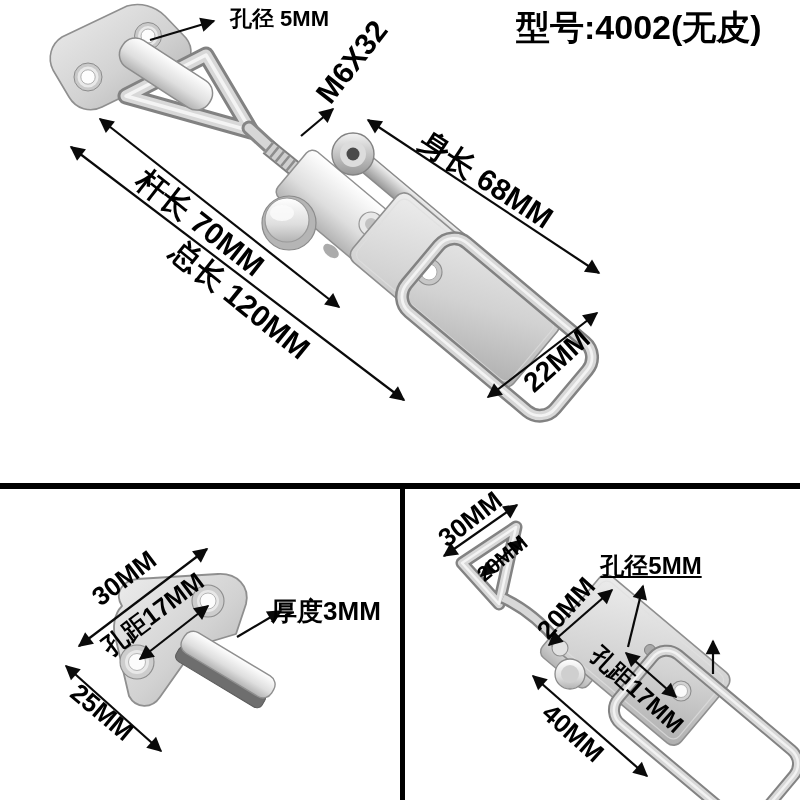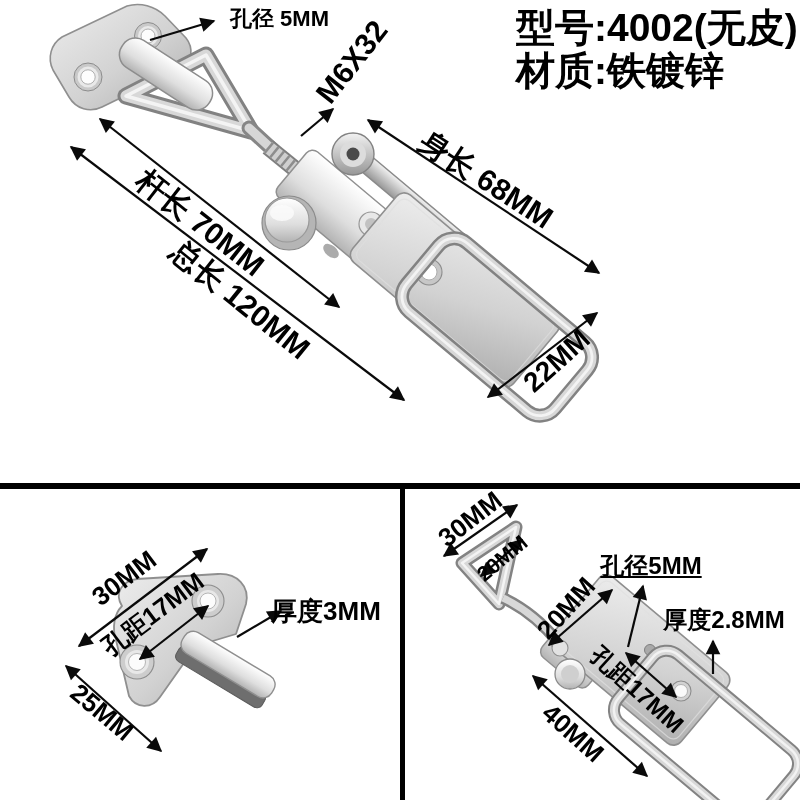--- a/index.html
+++ b/index.html
@@ -3,21 +3,21 @@
 <meta charset="utf-8">
 <style>
   html,body{margin:0;padding:0;background:#ffffff;}
   .stage{position:relative;width:800px;height:800px;background:#fff;overflow:hidden;
          font-family:"Liberation Sans","DejaVu Sans",sans-serif;}
   .art{position:absolute;left:0;top:0;}
   .ann{position:absolute;font-weight:700;color:#000;white-space:nowrap;line-height:1;}
   .ctr{transform:translate(-50%,-50%);}
   .divider{position:absolute;background:#000;}
   .spec{position:absolute;left:516px;top:6px;}
-  .spec div{font-weight:700;color:#000;font-size:39px;line-height:43px;white-space:nowrap;}
+  .spec div{font-weight:700;color:#000;font-size:34px;line-height:43px;white-space:nowrap;}
 </style>
 </head>
 <body>
 
 <div class="stage">
 
   <svg class="art" width="800" height="800" viewBox="0 0 800 800">
     <defs>
       <linearGradient id="metalV" x1="0" y1="0" x2="0" y2="1">
         <stop offset="0" stop-color="#f2f2f2"></stop>
@@ -169,36 +169,34 @@
         <line x1="533" y1="676" x2="647" y2="776" marker-start="url(#ah)" marker-end="url(#ah)"></line>
       </g>
     </g>
   </svg>
 
   <div class="divider" style="left:0;top:483px;width:800px;height:6px;"></div>
   <div class="divider" style="left:400px;top:489px;width:5px;height:311px;"></div>
 
   <div class="spec">
     <div>型号:4002(无皮)</div>
-    <div>材质:铁镀锌</div>
   </div>
 
   <div class="ann" style="left:230px;top:8px;font-size:22px;">孔径 5MM</div>
   <div class="ann ctr" style="left:352px;top:62px;font-size:30px;transform:translate(-50%,-50%) rotate(-52deg);">M6X32</div>
   <div class="ann ctr" style="left:486px;top:180px;font-size:30px;transform:translate(-50%,-50%) rotate(33deg);">身长 68MM</div>
   <div class="ann ctr" style="left:200px;top:223px;font-size:30px;transform:translate(-50%,-50%) rotate(38deg);">杆长 70MM</div>
   <div class="ann ctr" style="left:240px;top:300px;font-size:30px;transform:translate(-50%,-50%) rotate(39deg);">总长 120MM</div>
   <div class="ann ctr" style="left:557px;top:361px;font-size:28px;transform:translate(-50%,-50%) rotate(-42deg);">22MM</div>
 
   <div class="ann ctr" style="left:124px;top:578px;font-size:26px;transform:translate(-50%,-50%) rotate(-37deg);">30MM</div>
   <div class="ann ctr" style="left:153px;top:614px;font-size:25px;transform:translate(-50%,-50%) rotate(-37deg);">孔距17MM</div>
   <div class="ann ctr" style="left:326px;top:611px;font-size:26px;text-align:center;">厚度3MM</div>
   <div class="ann ctr" style="left:102px;top:712px;font-size:26px;transform:translate(-50%,-50%) rotate(40deg);">25MM</div>
 
   <div class="ann ctr" style="left:470px;top:519px;font-size:26px;transform:translate(-50%,-50%) rotate(-38deg);">30MM</div>
   <div class="ann ctr" style="left:502px;top:558px;font-size:21px;transform:translate(-50%,-50%) rotate(-40deg);">20MM</div>
   <div class="ann ctr" style="left:566px;top:608px;font-size:26px;transform:translate(-50%,-50%) rotate(-48deg);">20MM</div>
   <div class="ann ctr" style="left:651px;top:566px;font-size:24px;text-decoration:underline;">孔径5MM</div>
-  <div class="ann ctr" style="left:724px;top:620px;font-size:24px;">厚度2.8MM</div>
   <div class="ann ctr" style="left:637px;top:690px;font-size:24px;transform:translate(-50%,-50%) rotate(42deg);">孔距17MM</div>
   <div class="ann ctr" style="left:573px;top:733px;font-size:26px;transform:translate(-50%,-50%) rotate(42deg);">40MM</div>
 
 </div>
 
 </body></html>

